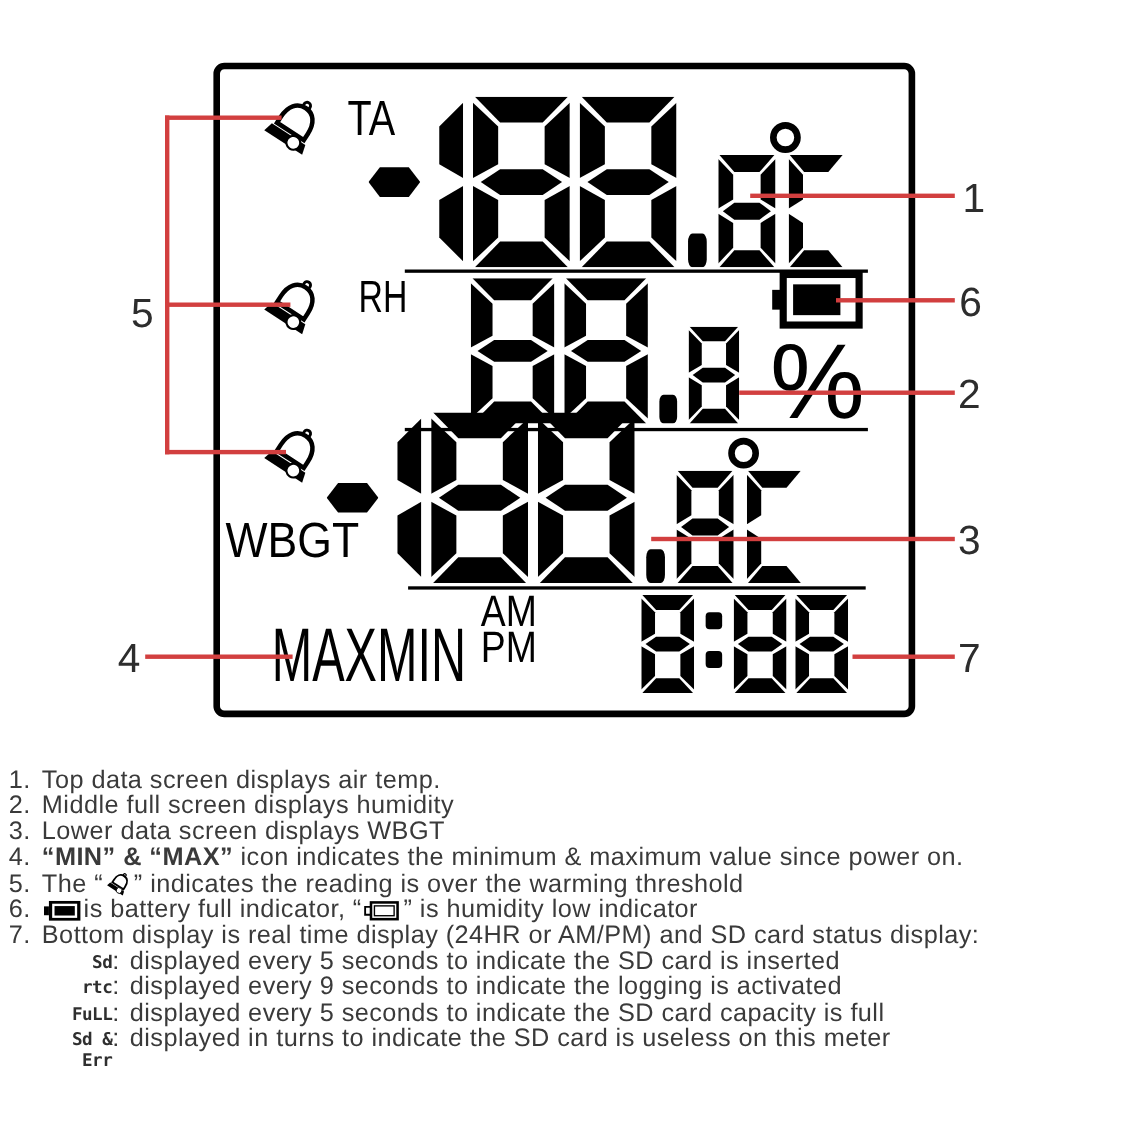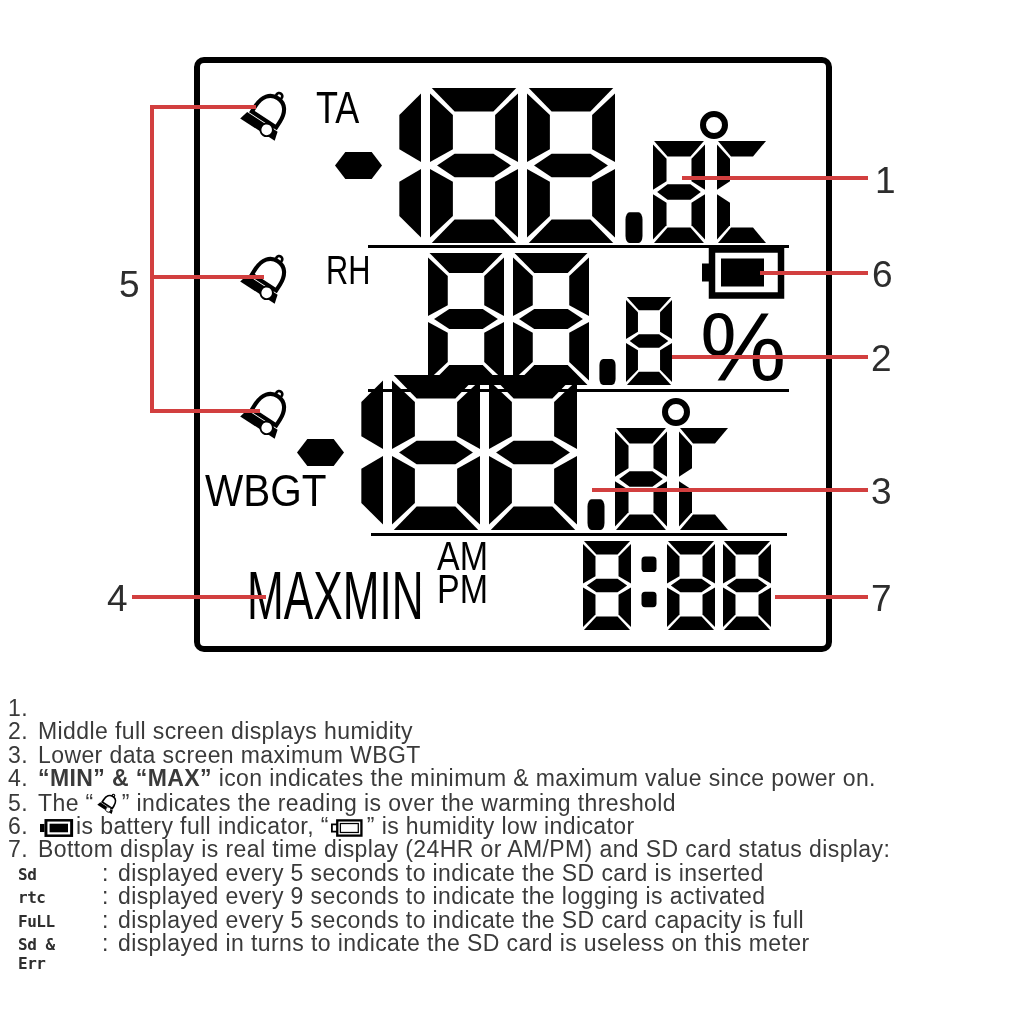--- a/index.html
+++ b/index.html
@@ -41,21 +41,21 @@
   .c6{left:872px;top:256px;} .c7{left:871px;top:580px;} .c5{left:119px;top:266px;} .c4{left:107px;top:580px;}
   
   .notes{position:absolute;left:8px;top:697px;width:1010px;font-size:23px;line-height:23.4px;
          letter-spacing:.4px;color:#3a3a3a;}
   .nline{display:flex;align-items:baseline;}
   .nnum{flex:none;width:30px;}
   .ntext{white-space:nowrap;}
   .b{font-weight:bold;}
   .inline-ic{vertical-align:-4px;margin:0 2px;}
   .sd{display:flex;align-items:flex-start;margin-left:10px;}
-  .sdtok{flex:none;width:84px;text-align:left;font-family:"DejaVu Sans Mono",monospace;
+  .sdtok{flex:none;width:84px;text-align:right;font-family:"DejaVu Sans Mono",monospace;
          font-size:16px;font-weight:bold;line-height:19px;letter-spacing:-.5px;padding-top:3px;color:#2f2f2f;}
   .sdcolon{flex:none;width:16px;}
 </style>
 </head>
 <body>
 
 <div id="stage">
 
   <svg width="0" height="0" style="position:absolute" aria-hidden="true">
     <defs>
@@ -293,28 +293,29 @@
   <span class="cnum c2">2</span>
   <span class="cnum c3">3</span>
   <span class="cnum c4">4</span>
   <span class="cnum c5">5</span>
   <span class="cnum c6">6</span>
   <span class="cnum c7">7</span>
 
   <div class="notes">
     <div class="nline">
       <span class="nnum">1.</span>
+      <span class="ntext">Top data screen displays air temp.</span>
     </div>
     <div class="nline">
       <span class="nnum">2.</span>
       <span class="ntext">Middle full screen displays humidity</span>
     </div>
     <div class="nline">
       <span class="nnum">3.</span>
-      <span class="ntext">Lower data screen maximum WBGT</span>
+      <span class="ntext">Lower data screen displays WBGT</span>
     </div>
     <div class="nline">
       <span class="nnum">4.</span>
       <span class="ntext"><span class="b">“MIN” &amp; “MAX”</span><span> icon indicates the minimum &amp; maximum value since power on.</span></span>
     </div>
     <div class="nline">
       <span class="nnum">5.</span>
       <span class="ntext"><span>The “</span><svg class="inline-ic" width="24" height="24" viewBox="0 0 48 48">
             <use href="#bell"></use>
           </svg><span>” indicates the reading is over the warming threshold</span></span>

